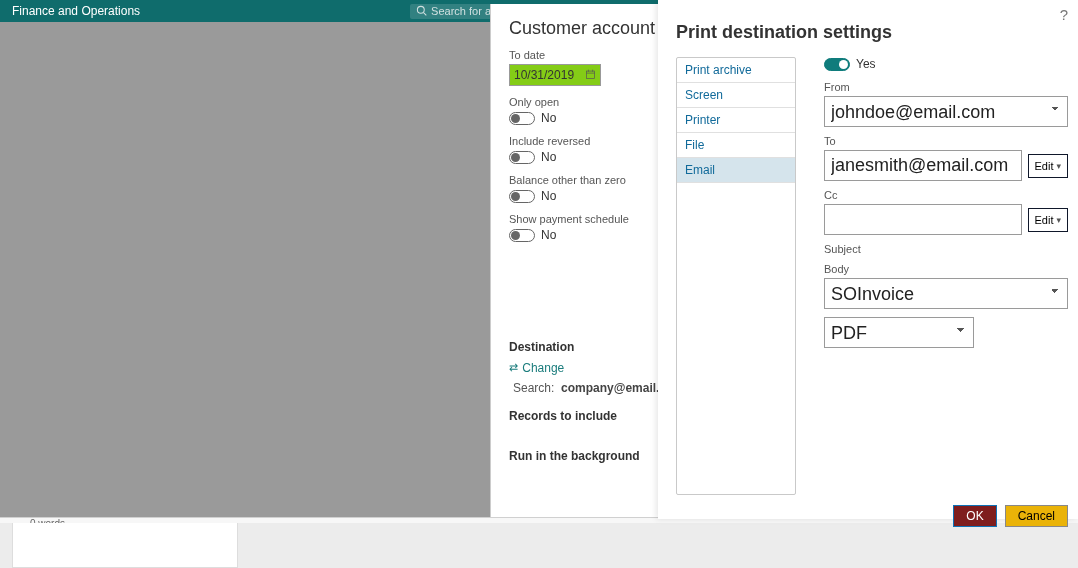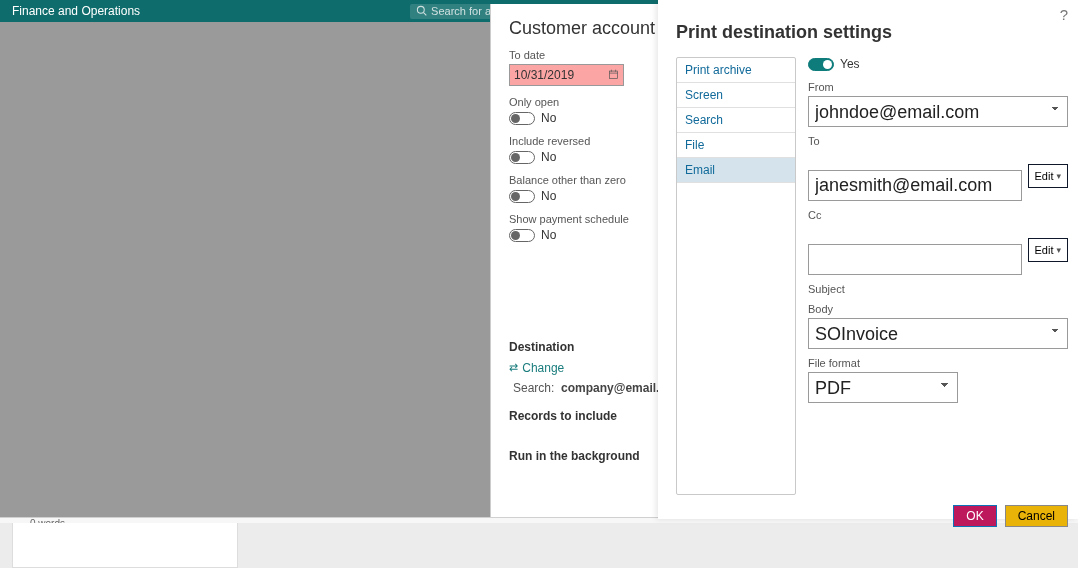--- a/index.html
+++ b/index.html
@@ -17,59 +17,59 @@
 .docarea .page { position: absolute; top: 0; left: 12px; width: 226px; bottom: 0; background: #fff; border: 1px solid #ddd; border-top: none; }
 
 
 .dim { position: absolute; top: 22px; left: 0; right: 0; height: 495px; background: rgba(80,80,80,0.55); z-index: 2; }
 
 
 .slideout { position: absolute; top: 4px; left: 490px; width: 440px; height: 513px; background: #fff; z-index: 3; padding: 14px 18px 10px 18px; font-size: 12px; color: #333; border-left: 1px solid #ccc; }
 .slideout h2 { font-size: 18px; font-weight: 400; color: #333; margin-bottom: 10px; }
 .fld { margin-bottom: 10px; }
 .fld label { display: block; font-size: 11px; color: #555; margin-bottom: 3px; }
-.dateinput { display: flex; align-items: center; border: 1px solid #999; width: 115px; height: 22px; padding: 0 4px; font-size: 12px; justify-content: space-between; background: #fca5a5; }
+.dateinput { display: flex; align-items: center; border: 1px solid #999; width: 92px; height: 22px; padding: 0 4px; font-size: 12px; justify-content: space-between; background: #84cc16; }
 .dateinput .cal { font-size: 10px; color: #555; }
 .toggle-row { display: flex; align-items: center; }
 .toggle { width: 26px; height: 13px; border: 1px solid #666; border-radius: 7px; background: #fff; position: relative; margin-right: 6px; }
 .toggle::after { content: ""; position: absolute; left: 1px; top: 1px; width: 9px; height: 9px; border-radius: 50%; background: #666; }
 .toggle.on { background: #0f7c7c; border-color: #0f7c7c; }
 .toggle.on::after { left: auto; right: 1px; background: #fff; }
 .toggle-text { font-size: 12px; color: #333; }
 
 .spacer-big { height: 80px; }
 .section-hd { font-weight: 600; color: #333; font-size: 12px; margin: 8px 0 6px; }
 .change-link { color: #1a7c7c; font-size: 12px; display: inline-flex; align-items: center; cursor: pointer; }
 .change-link .swicon { margin-right: 4px; font-size: 11px; }
 .dest-email { margin: 6px 0 14px 4px; font-size: 12px; color: #555; }
 .dest-email b { font-weight: 600; color: #444; }
 
 
 .dialog { position: absolute; top: 0; left: 658px; width: 420px; height: 519px; background: #fff; z-index: 10; padding: 10px 10px 8px 18px; font-size: 12px; box-shadow: -2px 0 6px rgba(0,0,0,0.1); }
 .dialog .help { position: absolute; top: 6px; right: 10px; color: #777; font-size: 15px; }
 .dialog h2 { font-size: 18px; font-weight: 700; color: #333; margin: 12px 0 14px 0; }
-.dlg-body { display: flex; gap: 12px; }
+.dlg-body { display: flex; gap: 28px; }
 .tabs { flex: 0 0 120px; border: 1px solid #c9c9c9; border-radius: 2px; height: 438px; background: #fff; }
 .tabs .tab { padding: 5px 8px; font-size: 12px; color: #116a9a; border-bottom: 1px solid #e0e0e0; cursor: pointer; }
 .tabs .tab.selected { background: #d5e4ec; }
 .form { flex: 1; }
 .form .flabel { font-size: 11px; color: #555; margin-bottom: 3px; display: block; }
 .form .frow { margin-bottom: 8px; }
 .input, .select { width: 100%; height: 31px; border: 1px solid #9a9a9a; padding: 4px 6px; font-size: 18px; color: #222; background: #fff; font-family: inherit; }
 .select { appearance: none; background-image: linear-gradient(45deg, transparent 50%, #555 50%), linear-gradient(135deg, #555 50%, transparent 50%); background-position: calc(100% - 12px) 10px, calc(100% - 8px) 10px; background-size: 4px 4px, 4px 4px; background-repeat: no-repeat; padding-right: 20px; }
 .with-edit { display: flex; gap: 6px; align-items: center; }
-.with-edit .input { flex: 1; margin-top: 20px; }
+.with-edit .input { flex: 1; }
 .editbtn { height: 24px; border: 1px solid #0f172a; background: #fff; font-size: 11px; padding: 0 6px; display: inline-flex; align-items: center; cursor: pointer; }
 .editbtn .chev { margin-left: 3px; font-size: 9px; color: #555; }
 .yesrow { display: flex; align-items: center; margin-bottom: 10px; }
 .fileformat .select { width: 150px; }
 
 .dlg-footer { display: flex; justify-content: flex-end; gap: 8px; margin-top: 10px; }
 .btn { height: 22px; border: 1px solid #888; background: #eab308; font-size: 12px; padding: 0 12px; cursor: pointer; }
-.btn.primary { background: #be185d; color: #fff; border-color: #0f72b6; }
+.btn.primary { background: #7f1d1d; color: #fff; border-color: #0f72b6; }
 </style>
 </head>
 <body>
 
 <div class="topbar">
   <span class="title">Finance and Operations</span>
   <div class="search">
     <span class="sicon">
       <svg width="11" height="11" viewBox="0 0 16 16" fill="none">
           <circle cx="7" cy="7" r="5" stroke="#d0e0e0" stroke-width="1.5"></circle>
@@ -156,21 +156,21 @@
   <div class="section-hd">Run in the background</div>
 </div>
 
 <div class="dialog">
   <span class="help">?</span>
   <h2>Print destination settings</h2>
   <div class="dlg-body">
     <div class="tabs">
       <div class="tab">Print archive</div>
       <div class="tab">Screen</div>
-      <div class="tab">Search</div>
+      <div class="tab">Printer</div>
       <div class="tab">File</div>
       <div class="tab selected">Email</div>
     </div>
     <div class="form">
       <div class="frow">
         <div class="yesrow">
           <div class="toggle on"></div>
           <span class="toggle-text">Yes</span>
         </div>
       </div>
@@ -209,21 +209,20 @@
       </div>
 
       <div class="frow">
         <span class="flabel">Body</span>
         <select class="select">
           <option>SOInvoice</option>
         </select>
       </div>
 
       <div class="frow fileformat">
-        <span class="flabel">File format</span>
         <select class="select">
           <option>PDF</option>
         </select>
       </div>
     </div>
   </div>
   <div class="dlg-footer">
     <button class="btn primary">OK</button>
     <button class="btn">Cancel</button>
   </div>

